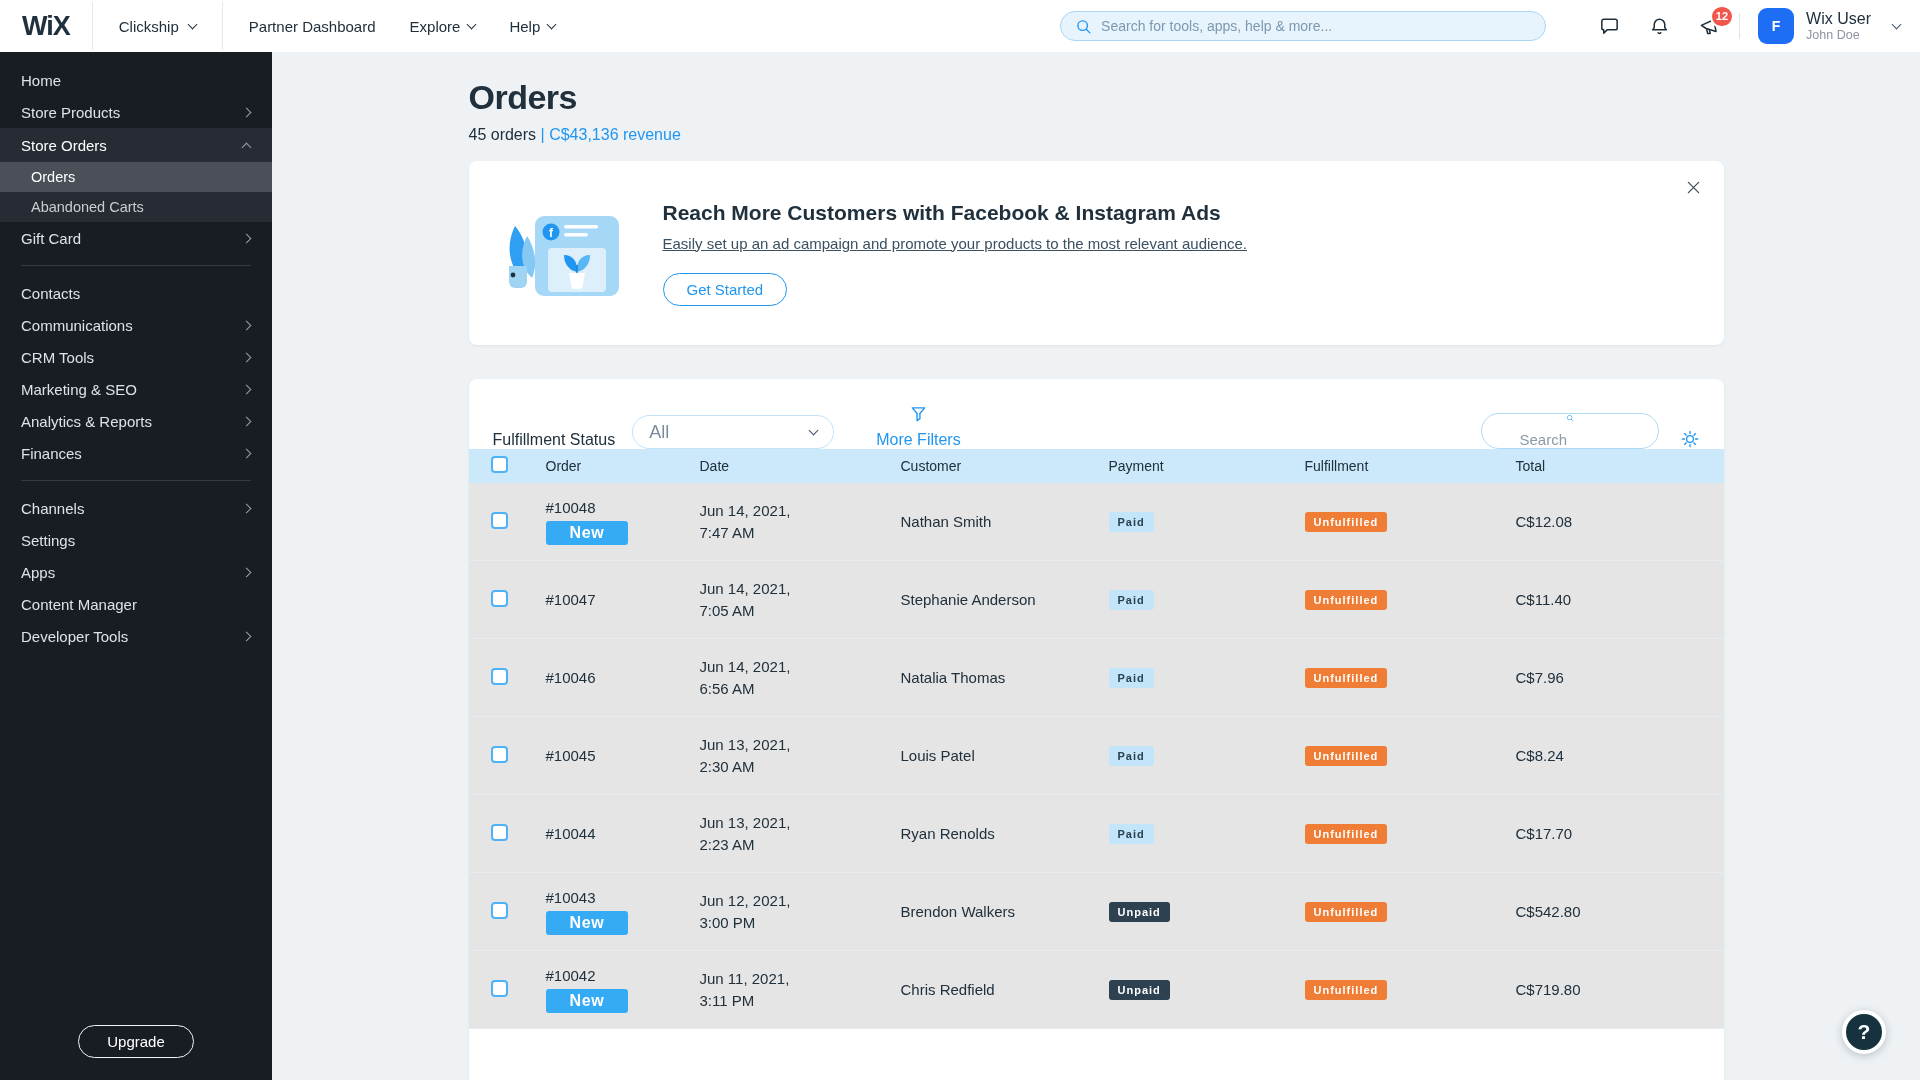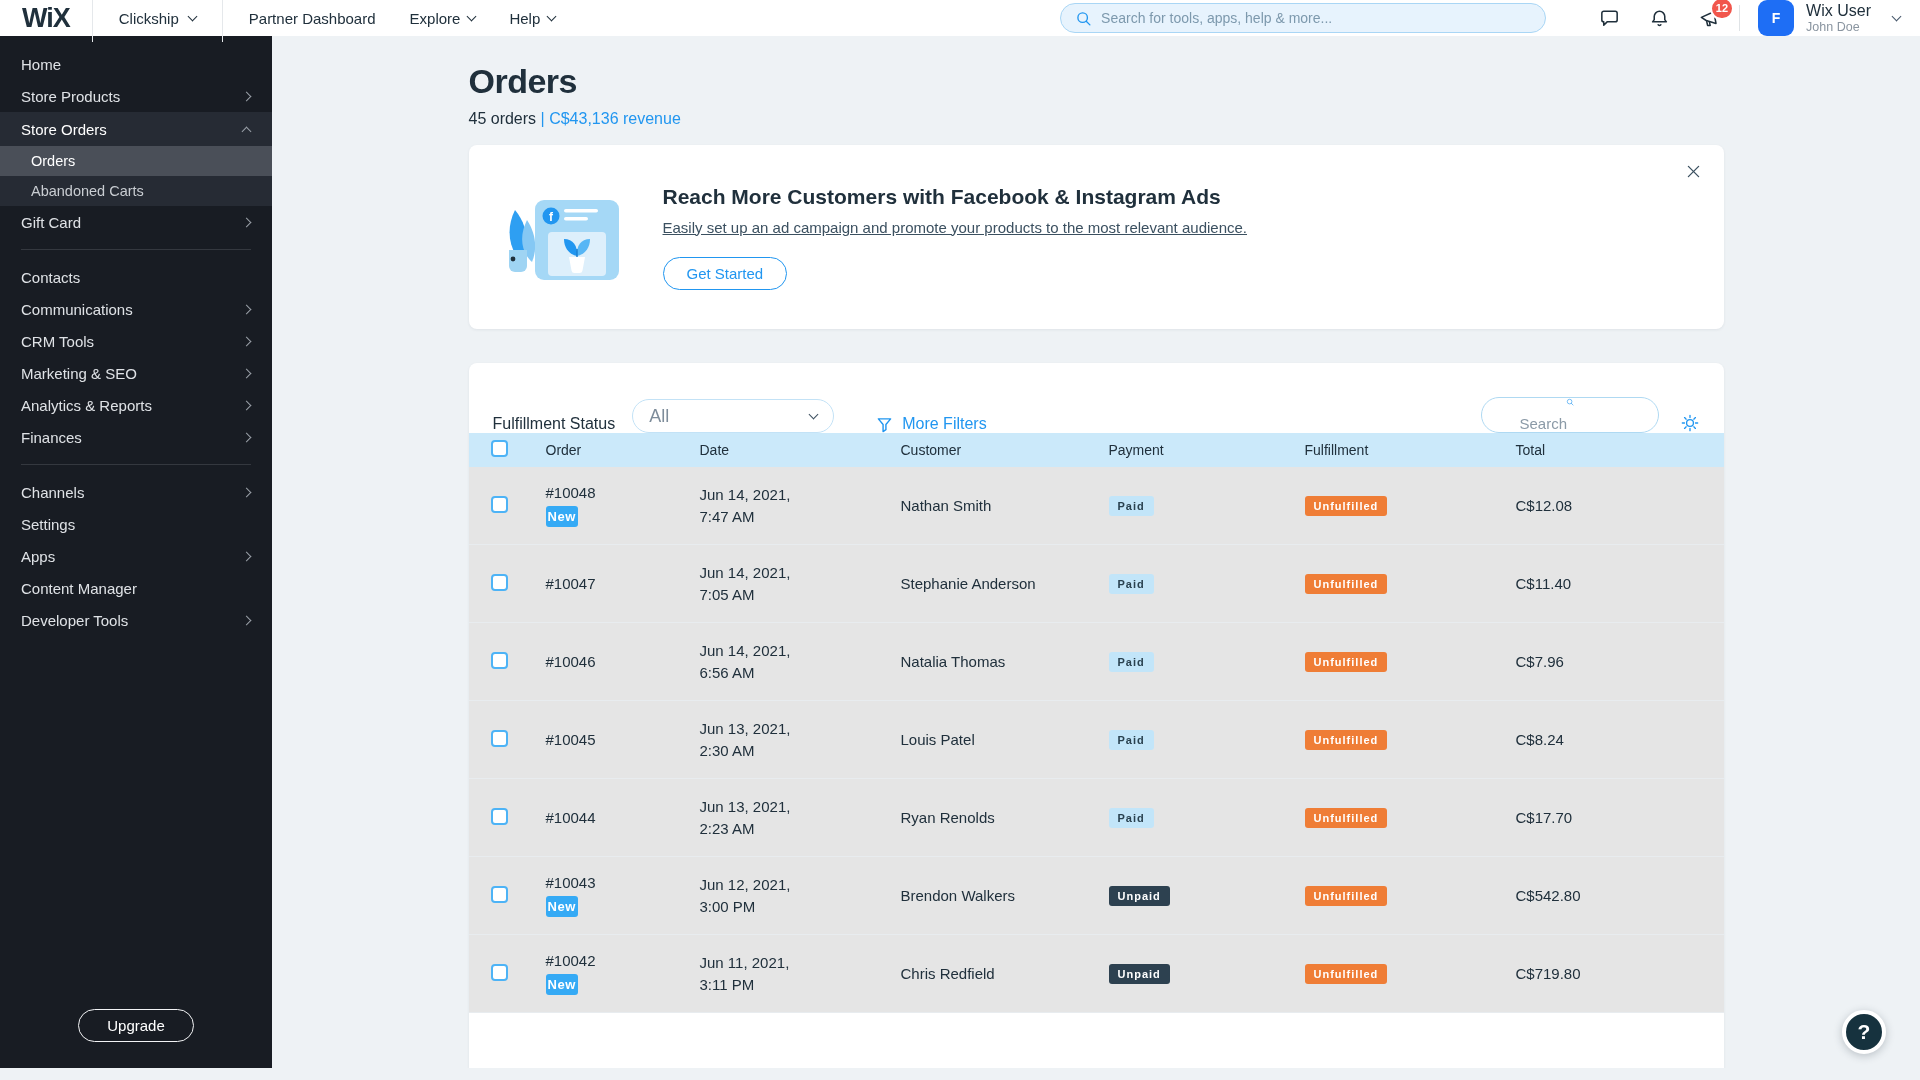--- a/index.html
+++ b/index.html
@@ -4,21 +4,21 @@
 <style>
   * { box-sizing: border-box; margin: 0; padding: 0; }
   html,body { width:1920px; height:1080px; overflow:hidden; }
   body {
     font-family: "Liberation Sans", sans-serif;
     color: var(--text, #20303c);
     background: var(--pagebg, #eef2f5);
   }
   
   .topbar {
-    height:36px; background:#fff; display:flex; align-items:center;
+    height:52px; background:#fff; display:flex; align-items:center;
     position:relative; z-index:5;
   }
   .logo { font-size:27px; font-weight:800; letter-spacing:-1px; padding:0 22px; color:var(--text,#20303c); }
   .tb-divider { width:1px; height:48px; background:#e5e8eb; }
   .tb-divider.short { height:26px; margin:0 18px; background:#dfe3e6; }
   .site-switcher { display:flex; align-items:center; gap:10px; padding:0 26px; font-size:15px; height:48px; cursor:pointer; }
   .tb-nav { display:flex; align-items:center; gap:34px; margin-left:26px; font-size:15px; }
   .tb-nav-item { display:flex; align-items:center; gap:8px; cursor:pointer; }
   .chev { display:inline-block; width:7px; height:7px; border-right:1.6px solid currentColor; border-bottom:1.6px solid currentColor; }
   .chev.down { transform:rotate(45deg); margin-top:-3px; }
@@ -104,43 +104,43 @@
   
   .table-card { margin-top:34px; flex:1; border-radius:8px 8px 0 0; overflow:hidden; display:flex; flex-direction:column; }
   .filter-row { height:70px; display:flex; align-items:flex-end; padding:0 24px; flex-shrink:0; }
   .filter-label { font-size:16px; margin-right:17px; }
   .dropdown {
     width:202px; height:34px; border:1px solid #c3e2f6; border-radius:17px;
     display:flex; align-items:center; justify-content:space-between; padding:0 16px; cursor:pointer;
   }
   .dropdown-value { font-size:18px; color:#7d8c9a; }
   .dropdown .chev { color:#3e5060; }
-  .more-filters { display:flex; align-items:center; gap:9px; margin-left:42px; color:var(--accent,#2196f0); font-size:16px; cursor:pointer; }
+  .more-filters { display:flex; align-items:center; gap:9px; margin-left:42px; color:var(--accent,#2196f0); font-size:16px; cursor:pointer;flex-direction:column; }
   .filter-spacer { flex:1; }
   .table-search {
     width:178px; height:36px; border:1px solid #afd9f2; border-radius:18px;
     display:flex; align-items:center; gap:9px; padding:0 13px;flex-direction:column;
   }
   .table-search input { border:none; outline:none; flex:1; font-size:15px; font-family:inherit; color:#54728a; width:100px; }
   .table-search input::placeholder { color:#8b9aa7; }
   .gear-btn { margin-left:21px; cursor:pointer; display:flex; }
 
   .t-row {
     display:grid; grid-template-columns:55px 154px 201px 208px 196px 211px 1fr;
     align-items:center; padding-left:22px;
   }
   .t-head { background:var(--headerrow,#cbe9fa); height:34px; font-size:14px; flex-shrink:0; }
   .t-body-row { height:78px; border-bottom:1px solid #e8ecef; font-size:15px; cursor:pointer; background:#e5e5e5; }
   .cb {
     width:17px; height:17px; border:2px solid #4db3f6; border-radius:4px; background:#fff; cursor:pointer; display:inline-block;
   }
   .order-cell { display:flex; flex-direction:column; align-items:flex-start; gap:5px; }
   .badge-new {
-    background:var(--newbadge,#35aaf5); color:#fff; font-size:13px; font-weight:bold;
-    letter-spacing:0.6px; padding:3px 2px; border-radius:3px;
+    background:var(--newbadge,#35aaf5); color:#fff; font-size:16px; font-weight:bold;
+    letter-spacing:0.6px; padding:3px 24px; border-radius:3px;
   }
   .date-cell { line-height:1.45; }
   .pill {
     font-size:11px; font-weight:bold; letter-spacing:1px; padding:4px 9px; border-radius:3px; display:inline-block;
   }
   .pill.paid { background:var(--paidbg,#c2e5f9); color:#29414f; }
   .pill.unpaid { background:var(--unpaid,#2d4150); color:#fff; }
   .pill.unfulfilled { background:var(--unfulfilled,#ef7d36); color:#fff; }
 
   

